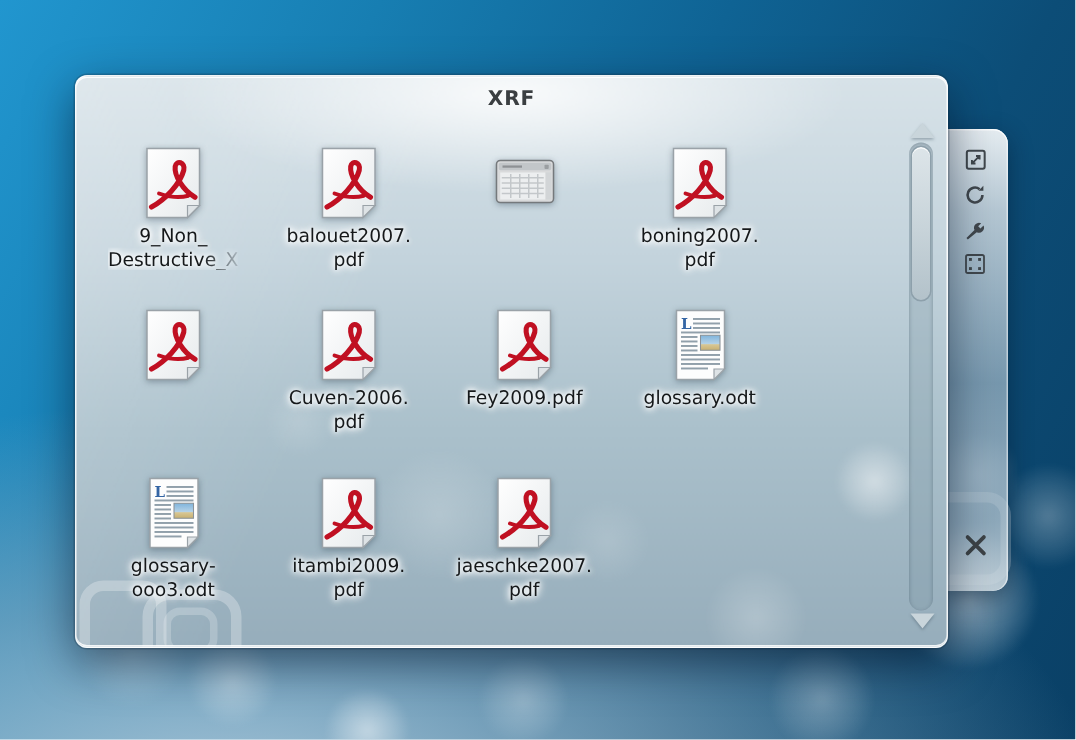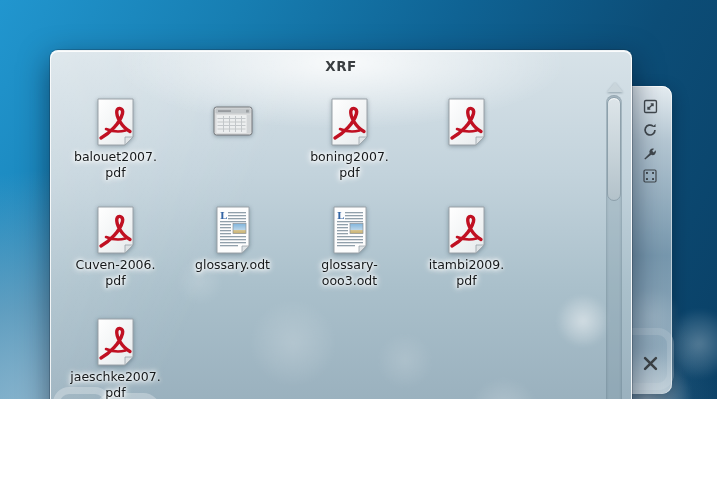--- a/index.html
+++ b/index.html
@@ -1,19 +1,19 @@
 <!DOCTYPE html>
 <html><head>
 <meta charset="utf-8">
 <style>
   * { box-sizing: border-box; margin: 0; padding: 0; }
   html,body { width:717px; height:493px; overflow:hidden; }
   body { font-family:"DejaVu Sans", sans-serif; }
 
-  .screen { position:relative; width:717px; height:399px; overflow:hidden;
+  .screen { position:relative; width:717px; height:493px; overflow:hidden;
     background:
       radial-gradient(ellipse 900px 430px at 22% 110%, rgba(180,205,221,0.95) 0%, rgba(143,175,196,0.6) 34%, rgba(120,155,180,0) 64%),
       linear-gradient(118deg, #2196cf 0%, #177eb2 26%, #0f6394 50%, #0c4d77 72%, #0a4066 100%);
   }
 
   
   .bokeh { position:absolute; border-radius:50%; pointer-events:none;
     background: radial-gradient(circle, rgba(255,255,255,0.9) 0%, rgba(255,255,255,0.35) 45%, rgba(255,255,255,0) 70%);
     filter: blur(2px);
   }
@@ -141,20 +141,38 @@
     <div class="bokeh" style="left:126px; top:208px; width:46px; height:46px; opacity:.15;"></div>
     <div class="bokeh" style="left:326px; top:282px; width:56px; height:56px; opacity:.15;"></div>
 
     <div class="ring" style="left:2px;  top:336px; width:58px; height:58px;"></div>
     <div class="ring" style="left:44px; top:342px; width:66px; height:56px; border-radius:18px;"></div>
     <div class="ring" style="left:58px; top:354px; width:36px; height:32px; border-width:5px; border-radius:11px; border-color:rgba(255,255,255,0.22);"></div>
 
     <div class="popup-title">XRF</div>
 
     <div class="file-grid">
+        <div class="file-cell" title="9_Non_Destructive_X">
+    <div class="icon-slot"><svg width="44" height="48" viewBox="0 0 44 48" xmlns="http://www.w3.org/2000/svg">
+    <defs>
+      <linearGradient id="pdfPage" x1="0" y1="0" x2="1" y2="1">
+        <stop offset="0" stop-color="#ffffff"></stop>
+                  <stop offset="1" stop-color="#e6eaec"></stop>
+      </linearGradient>
+    </defs>
+    <path d="M4 1h35v38l-8 8H4z" fill="url(#pdfPage)" stroke="#9aa2a8" stroke-width="1"></path>
+    <path d="M39 39l-8 8v-8z" fill="#dee3e6" stroke="#9aa2a8" stroke-width="0.8"></path>
+    <path d="M7 40 C16 35 26 25 28.5 15.5 C29.7 10 23.5 8.5 22.8 13 C22 19 28 29 36 33.5" fill="none" stroke="#c01022" stroke-width="3.4" stroke-linecap="round"></path>
+    <path d="M12 31 C18 33.5 26 34 31.5 32.5" fill="none" stroke="#c01022" stroke-width="2.6" stroke-linecap="round"></path>
+  </svg></div>
+    <div class="file-label">
+            <span>9_Non_</span>
+            <span class="fade">Destructive_X</span>
+          </div>
+  </div>
         <div class="file-cell" title="balouet2007.pdf">
     <div class="icon-slot"><svg width="44" height="48" viewBox="0 0 44 48" xmlns="http://www.w3.org/2000/svg">
     <defs>
       <linearGradient id="pdfPage" x1="0" y1="0" x2="1" y2="1">
         <stop offset="0" stop-color="#ffffff"></stop>
                   <stop offset="1" stop-color="#e6eaec"></stop>
       </linearGradient>
     </defs>
     <path d="M4 1h35v38l-8 8H4z" fill="url(#pdfPage)" stroke="#9aa2a8" stroke-width="1"></path>
     <path d="M39 39l-8 8v-8z" fill="#dee3e6" stroke="#9aa2a8" stroke-width="0.8"></path>
@@ -227,20 +245,37 @@
       </linearGradient>
     </defs>
     <path d="M4 1h35v38l-8 8H4z" fill="url(#pdfPage)" stroke="#9aa2a8" stroke-width="1"></path>
     <path d="M39 39l-8 8v-8z" fill="#dee3e6" stroke="#9aa2a8" stroke-width="0.8"></path>
     <path d="M7 40 C16 35 26 25 28.5 15.5 C29.7 10 23.5 8.5 22.8 13 C22 19 28 29 36 33.5" fill="none" stroke="#c01022" stroke-width="3.4" stroke-linecap="round"></path>
     <path d="M12 31 C18 33.5 26 34 31.5 32.5" fill="none" stroke="#c01022" stroke-width="2.6" stroke-linecap="round"></path>
   </svg></div>
     <div class="file-label">
             <span>Cuven-2006.</span>
             <span>pdf</span>
+          </div>
+  </div>
+        <div class="file-cell" title="Fey2009.pdf">
+    <div class="icon-slot"><svg width="44" height="48" viewBox="0 0 44 48" xmlns="http://www.w3.org/2000/svg">
+    <defs>
+      <linearGradient id="pdfPage" x1="0" y1="0" x2="1" y2="1">
+        <stop offset="0" stop-color="#ffffff"></stop>
+                  <stop offset="1" stop-color="#e6eaec"></stop>
+      </linearGradient>
+    </defs>
+    <path d="M4 1h35v38l-8 8H4z" fill="url(#pdfPage)" stroke="#9aa2a8" stroke-width="1"></path>
+    <path d="M39 39l-8 8v-8z" fill="#dee3e6" stroke="#9aa2a8" stroke-width="0.8"></path>
+    <path d="M7 40 C16 35 26 25 28.5 15.5 C29.7 10 23.5 8.5 22.8 13 C22 19 28 29 36 33.5" fill="none" stroke="#c01022" stroke-width="3.4" stroke-linecap="round"></path>
+    <path d="M12 31 C18 33.5 26 34 31.5 32.5" fill="none" stroke="#c01022" stroke-width="2.6" stroke-linecap="round"></path>
+  </svg></div>
+    <div class="file-label">
+            <span>Fey2009.pdf</span>
           </div>
   </div>
         <div class="file-cell" title="glossary.odt">
     <div class="icon-slot"><svg width="44" height="48" viewBox="0 0 44 48" xmlns="http://www.w3.org/2000/svg">
     <defs>
       <linearGradient id="odtSky" x1="0" y1="0" x2="0" y2="1">
         <stop offset="0" stop-color="#7fb4dc"></stop>
                   <stop offset="0.6" stop-color="#b8d4e8"></stop>
                   <stop offset="0.62" stop-color="#d8c795"></stop>
                   <stop offset="1" stop-color="#c8b070"></stop>

